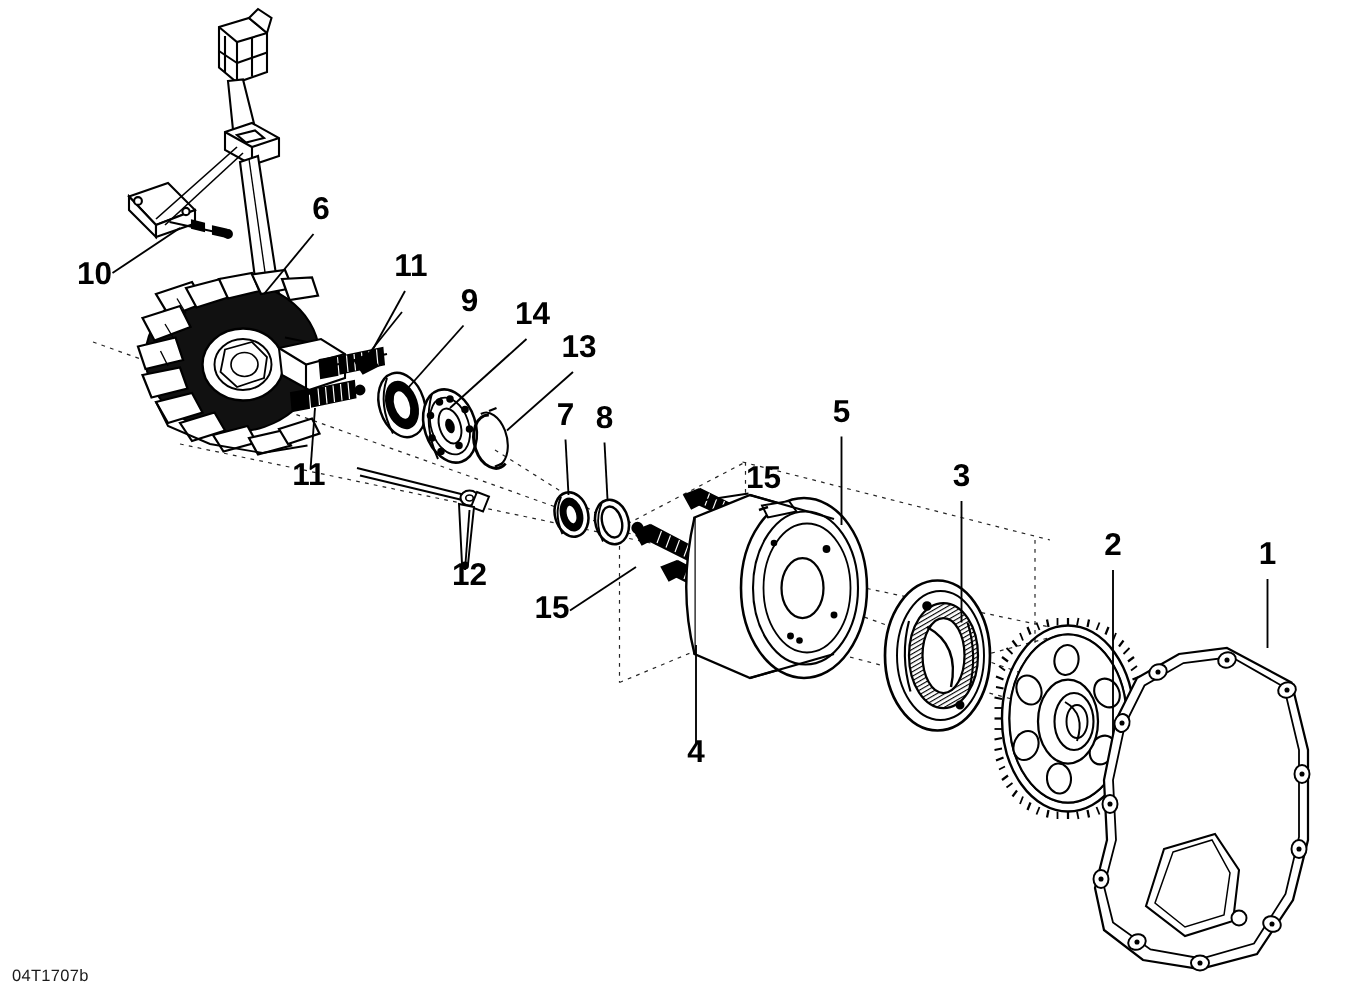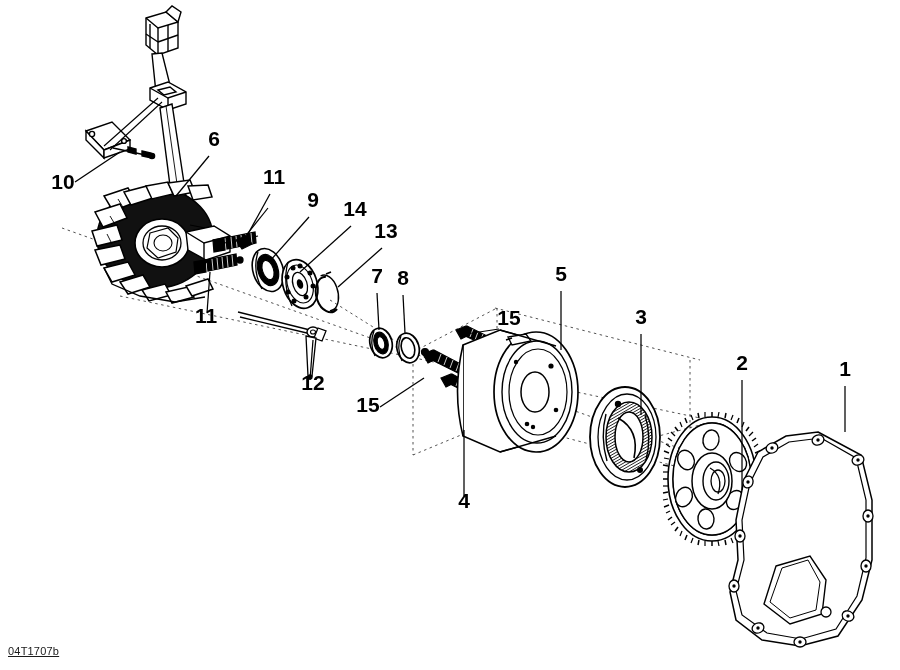--- a/index.html
+++ b/index.html
@@ -32,21 +32,20 @@
     fill: #000000;
   }
   .footer-code {
     position: absolute;
     left: 8px;
     top: 645px;
     font-family: "Liberation Sans", sans-serif;
     font-size: 11px;
     color: #1a1a1a;
     letter-spacing: 0.2px;
-    text-decoration: underline;
   }
 </style>
 </head>
 <body>
 
 <div id="page">
 
   <svg id="diagram-svg" viewBox="0 0 900 670">
     <defs>
       <pattern id="hatch" width="4" height="4" patternTransform="rotate(45)" patternUnits="userSpaceOnUse">

